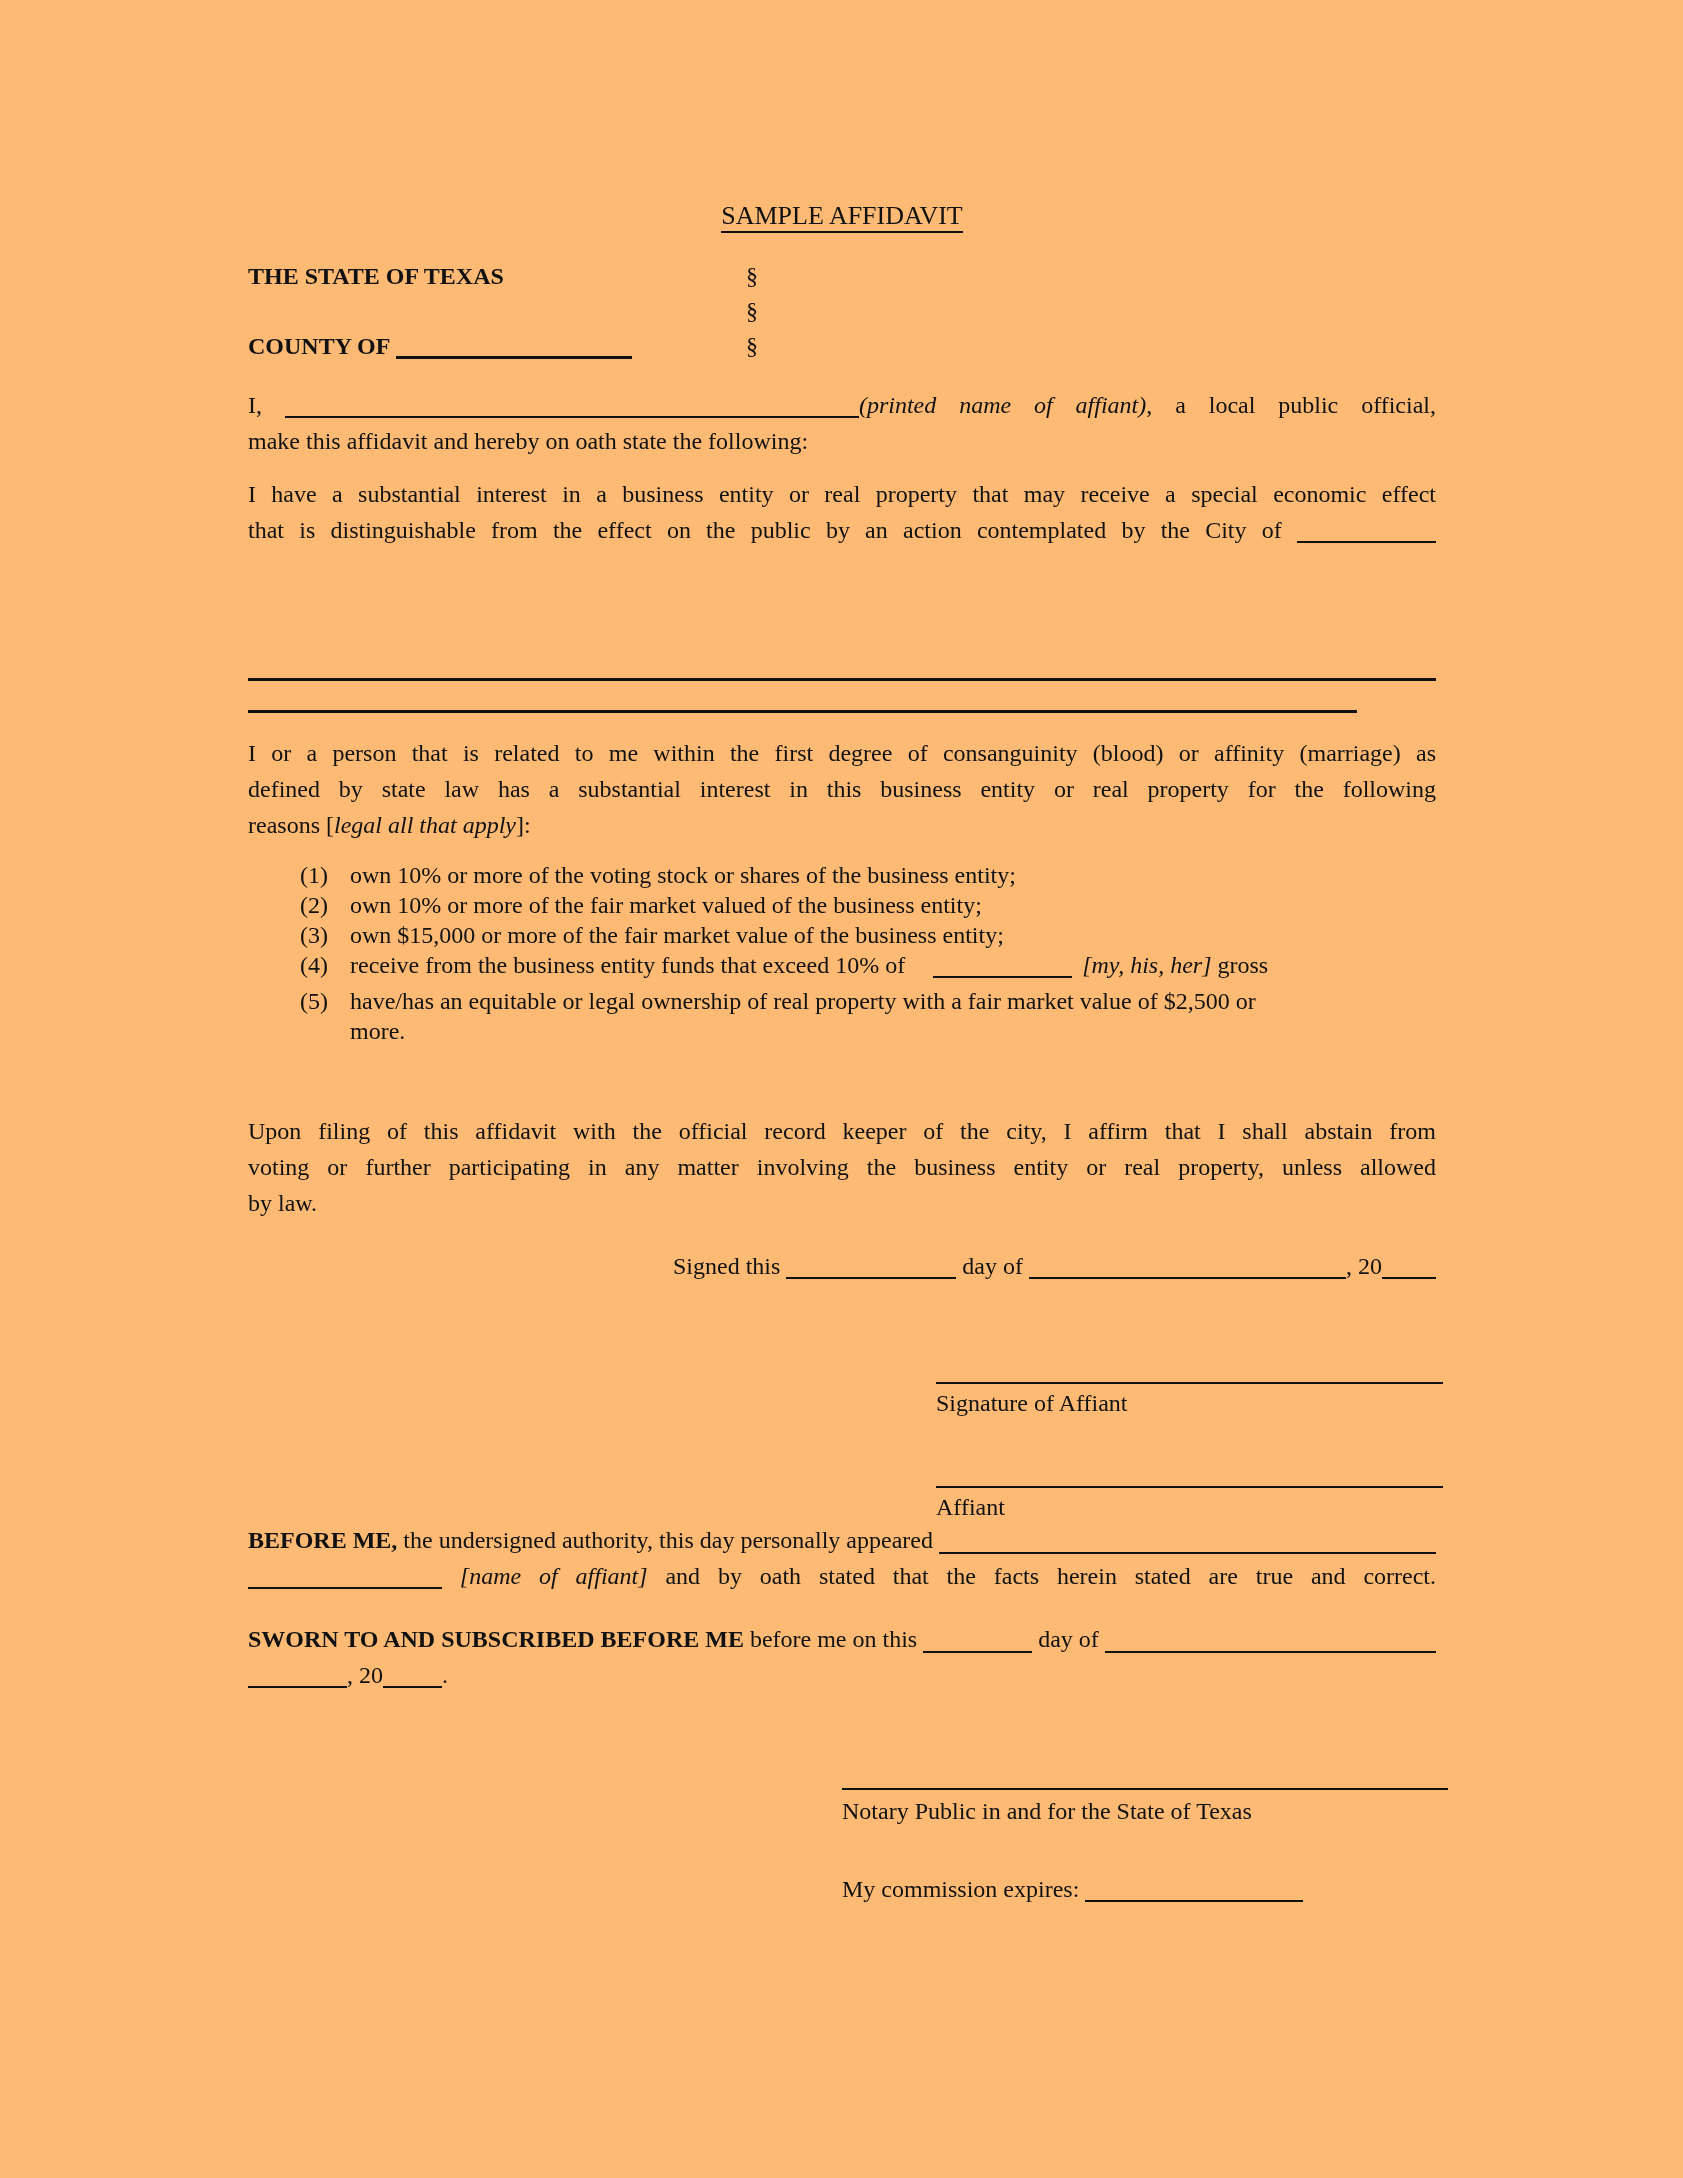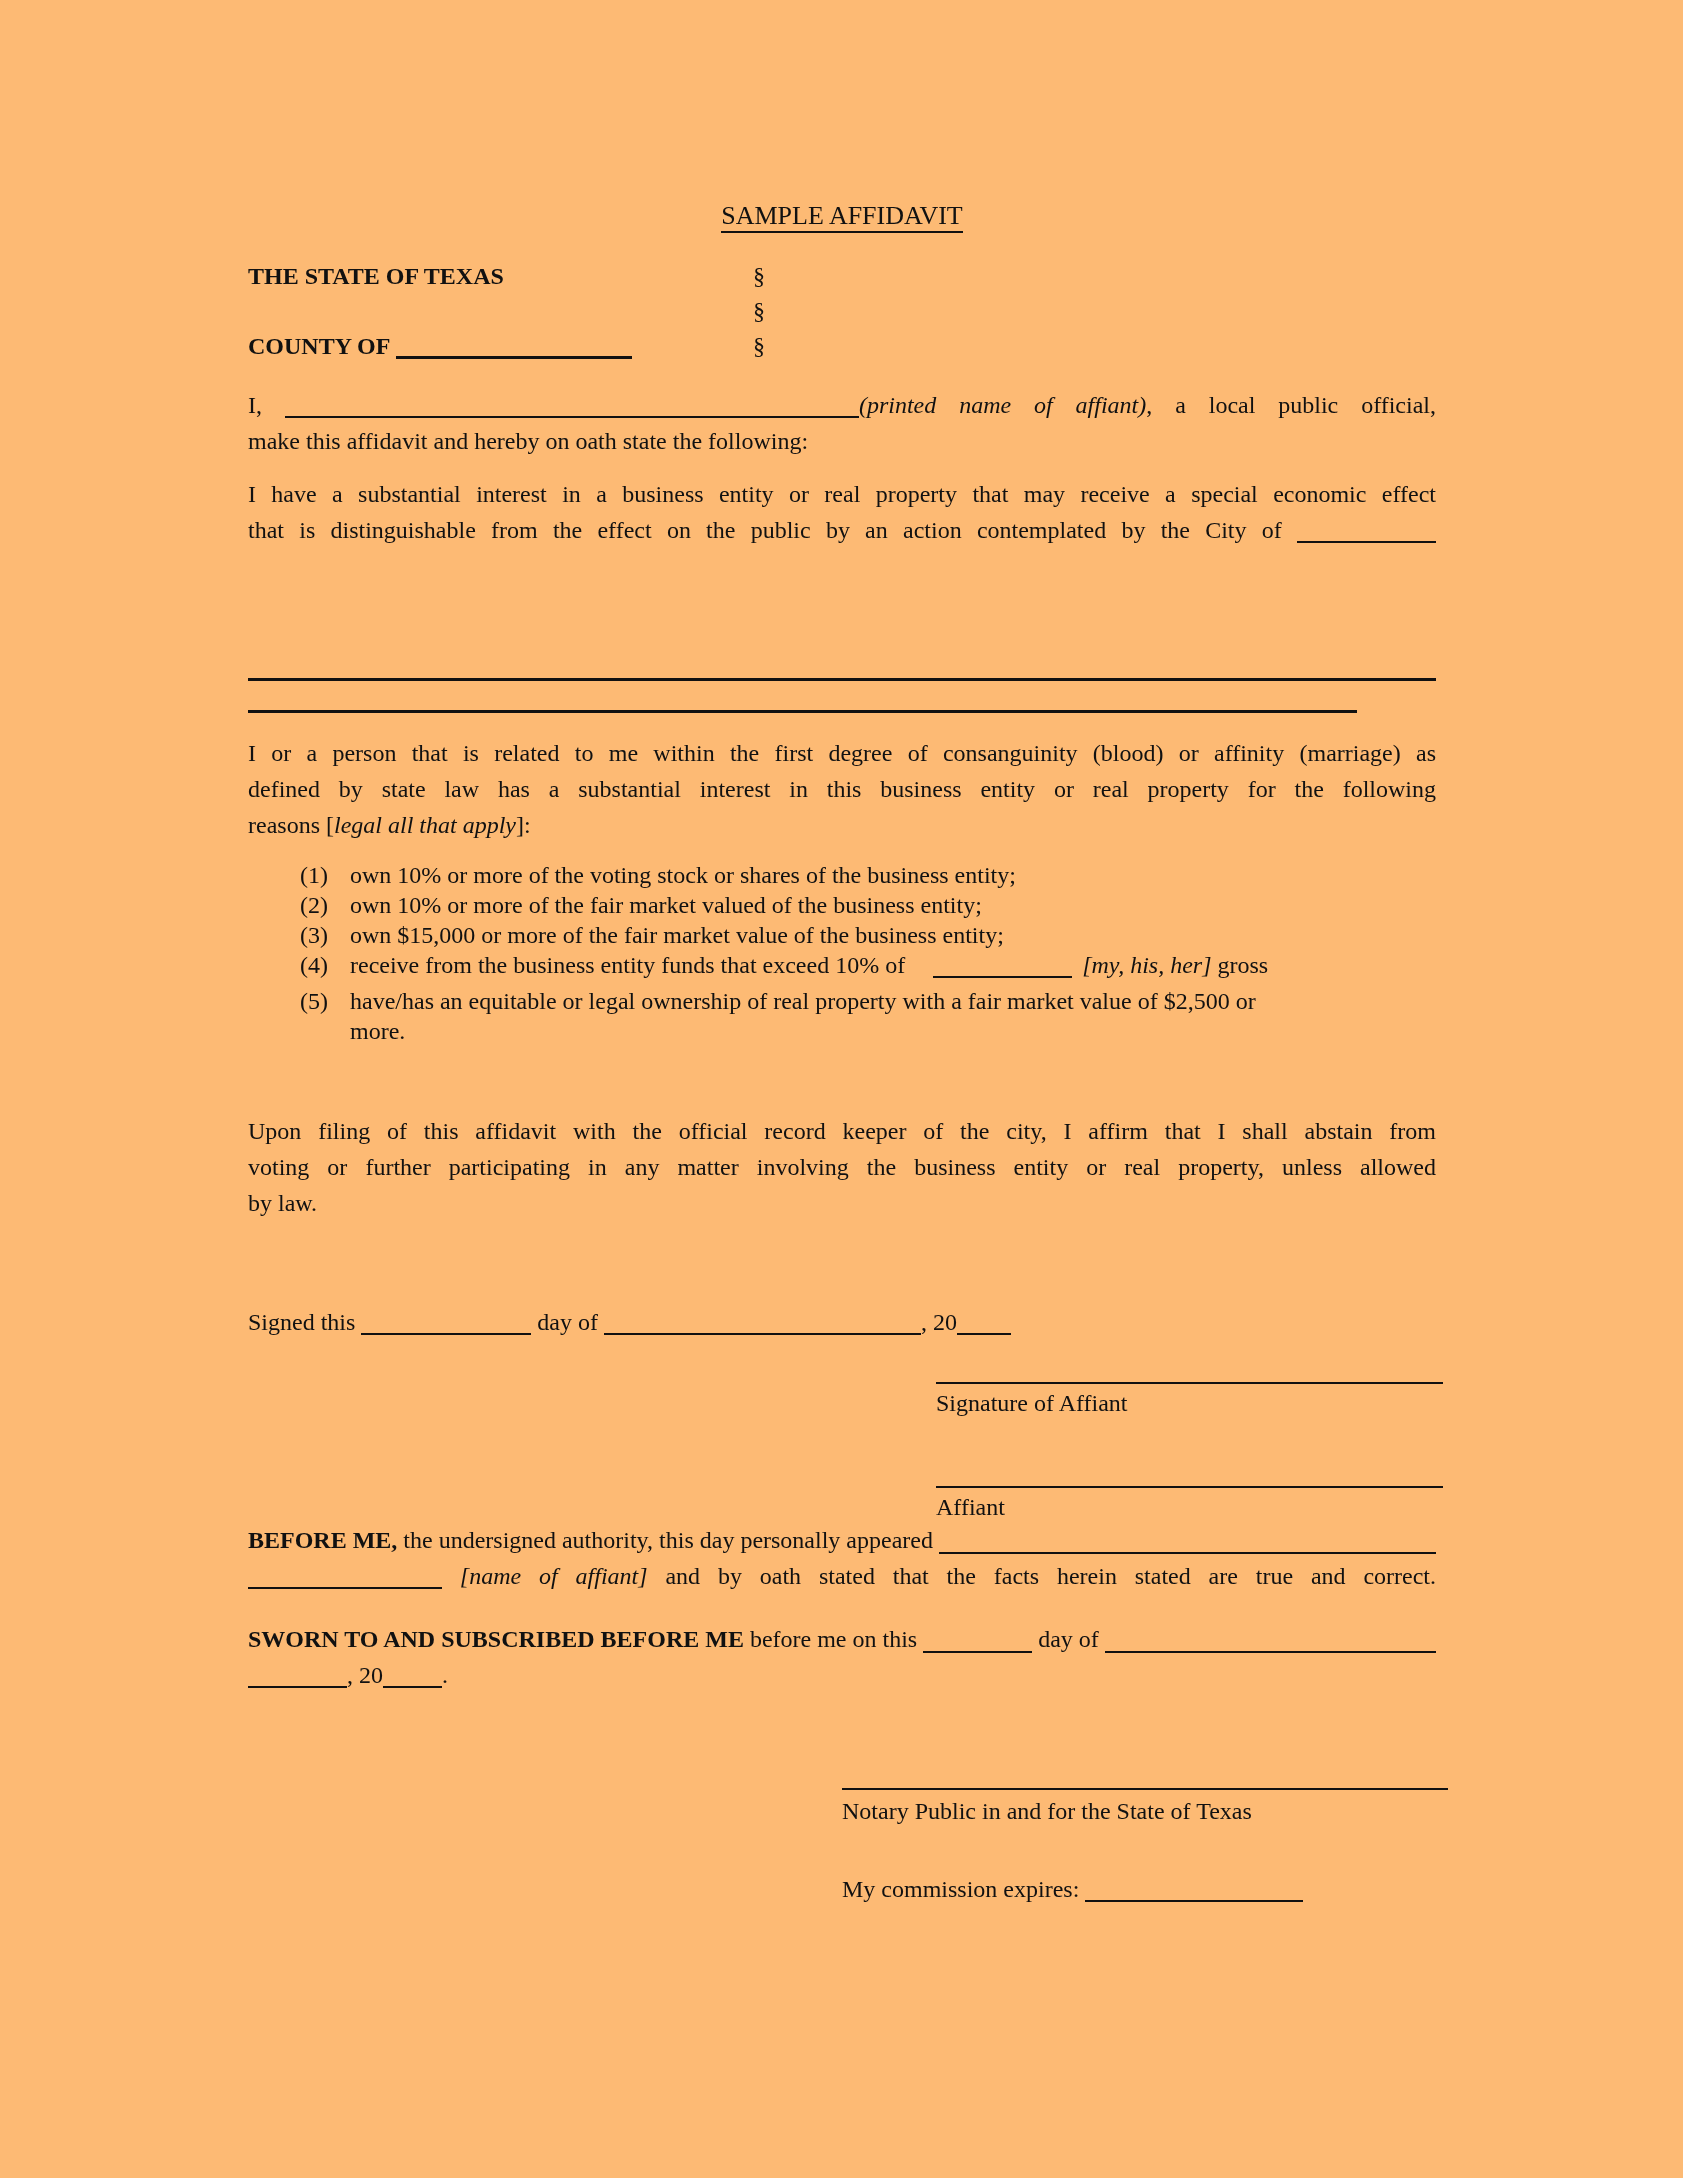--- a/index.html
+++ b/index.html
@@ -17,21 +17,21 @@
   .bd{font-weight:bold;}
   .bl{display:inline-block;border-bottom:2px solid #111;height:24px;vertical-align:-5px;}
   .bl3{display:inline-block;border-bottom:3px solid #111;height:24px;vertical-align:-5px;}
   .flexline{display:flex;align-items:flex-start;}
   .flexline .txt{white-space:nowrap;}
   .fill{flex:1 1 auto;border-bottom:2px solid #111;height:30px;}
   
   #title{top:198px;text-align:center;font-size:26px;line-height:36px;}
   #title .tspan{border-bottom:2px solid #111;padding-bottom:1px;}
   
-  #jurat .jrow{display:flex;height:35px;line-height:35px;gap:7px;}
+  #jurat .jrow{display:flex;height:35px;line-height:35px;}
   #jurat .jleft{width:498px;font-weight:bold;}
   
   .rule{position:absolute;border-bottom:3px solid #111;height:22px;}
   
   .item{position:relative;padding-left:102px;line-height:30px;}
   .num{position:absolute;left:52px;top:0;}
   
   .sigblock{position:absolute;left:936px;width:507px;border-top:2px solid #111;margin-top:13px;}
   .sigblock .slabel{padding-top:2px;line-height:34px;}
   #notaryblock{position:absolute;left:842px;width:606px;border-top:2px solid #111;}
@@ -117,21 +117,21 @@
       <div>more.</div>
     </div>
   </div>
 
   <div class="abs" style="top:1113px;">
     <div class="jline">Upon filing of this affidavit with the official record keeper of the city, I affirm that I shall abstain from</div>
     <div class="jline">voting or further participating in any matter involving the business entity or real property, unless allowed</div>
     <div>by law.</div>
   </div>
 
-  <div class="abs" style="top:1304px;">
+  <div class="abs" style="top:1248px;text-align:right;">
     <span>Signed this</span>
     <span class="bl" style="width:170px;"></span>
     <span>day of</span>
     <span class="bl" style="width:317px;"></span><span>, 20</span><span class="bl" style="width:54px;"></span>
   </div>
 
   <div class="sigblock" style="top:1369px;">
     <div class="slabel">Signature of Affiant</div>
   </div>
   <div class="sigblock" style="top:1473px;">

